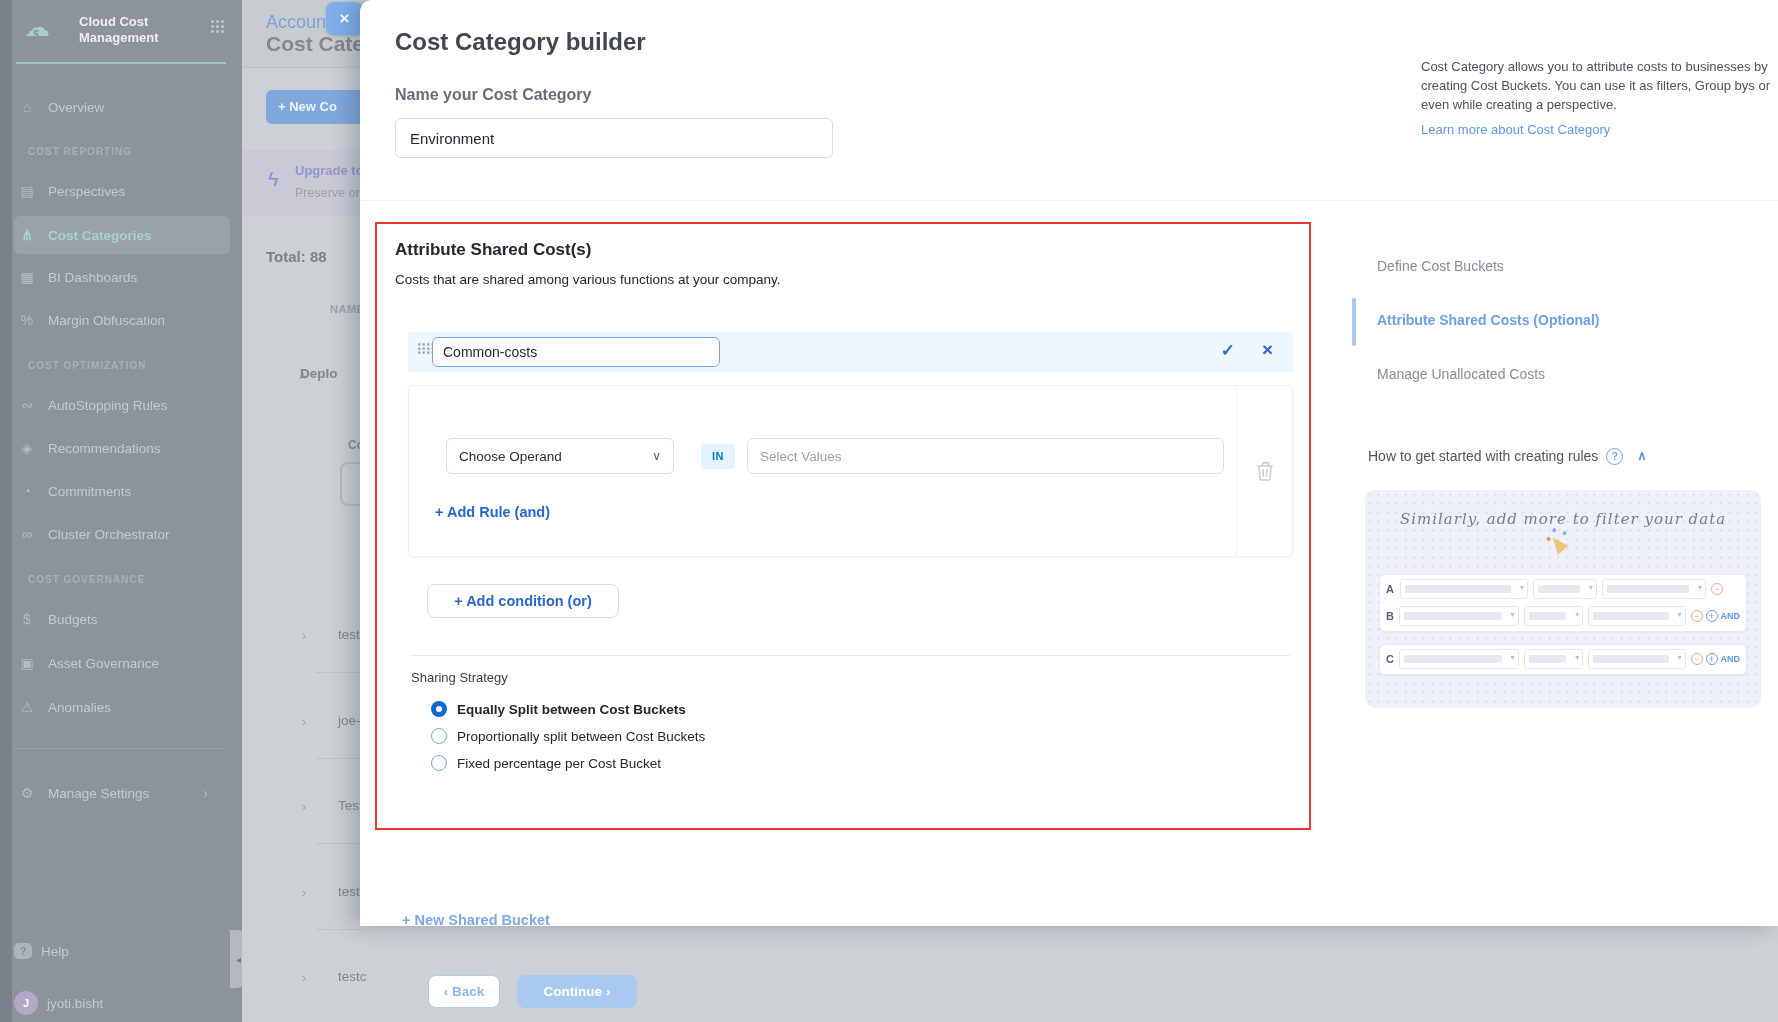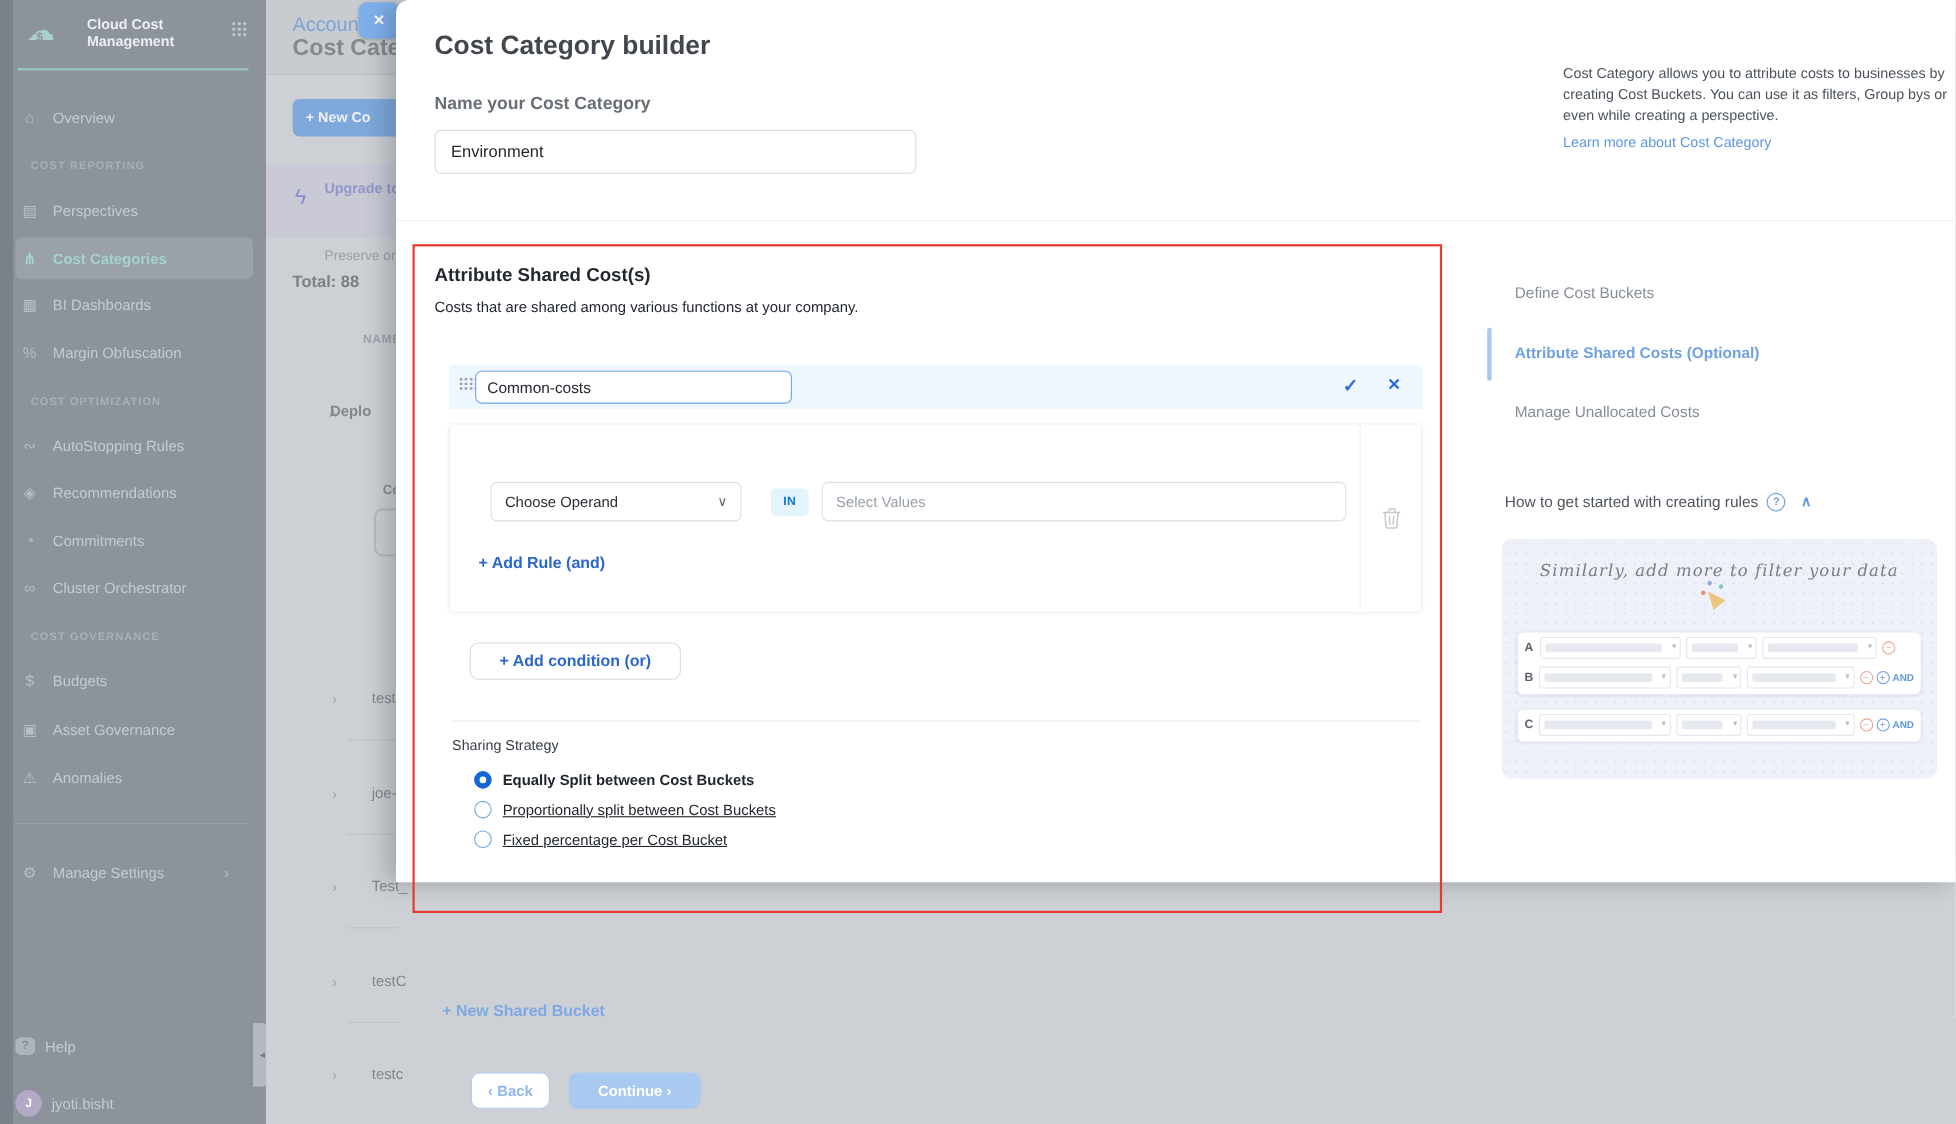--- a/index.html
+++ b/index.html
@@ -29,38 +29,38 @@
 
   
   .bg-page { position:absolute; left:242px; top:0; width:120px; height:1022px; background:#CDD0D4; }
   .bg-head { position:absolute; left:0; top:0; width:120px; height:68px; background:#C8CBCF; border-bottom:1px solid #BEC2C7; }
   .bg-crumb { position:absolute; left:24px; top:12px; font-size:18px; color:#7CA3D8; white-space:nowrap; }
   .bg-title { position:absolute; left:24px; top:32px; font-size:21px; font-weight:bold; color:#85888D; white-space:nowrap; }
   .bg-newbtn { position:absolute; left:24px; top:90px; width:110px; height:34px; background:#7FA9DC; border-radius:6px; color:#EEF2F7; font-size:13px; font-weight:bold; line-height:34px; padding-left:12px; white-space:nowrap; }
   .bg-banner { position:absolute; left:0; top:150px; width:120px; height:66px; background:#C9CAD6; }
   .bg-banner .bolt { position:absolute; left:26px; top:18px; font-size:20px; color:#8A8FD0; }
   .bg-banner .btitle { position:absolute; left:53px; top:13px; font-size:13px; font-weight:bold; color:#9296CC; white-space:nowrap; }
-  .bg-banner .bsub { position:absolute; left:53px; top:36px; font-size:12.5px; color:#9CA0A8; white-space:nowrap;margin-top:39px; }
+  .bg-banner .bsub { position:absolute; left:53px; top:36px; font-size:12.5px; color:#9CA0A8; white-space:nowrap; }
   .bg-total { position:absolute; left:24px; top:248px; font-size:15px; font-weight:bold; color:#7D8187; white-space:nowrap; }
   .bg-colname { position:absolute; left:88px; top:303px; font-size:11px; font-weight:bold; letter-spacing:.5px; color:#9DA2A9; }
   .bg-grouprow { position:absolute; left:58px; top:366px; font-size:13.5px; font-weight:bold; color:#83878D; }
   .bg-groupchev { position:absolute; left:56px; top:368px; font-size:12px; color:#9AA0A7; }
   .bg-grouprow, .bg-groupchev { white-space:nowrap; }
   .bg-sublabel { position:absolute; left:106px; top:438px; font-size:12px; font-weight:bold; color:#8A8E94; }
   .bg-partialbox { position:absolute; left:98px; top:462px; width:40px; height:44px; border:2px solid #B6BAC0; border-radius:8px; }
   .bg-row { position:absolute; left:0; width:120px; height:30px; }
   .bg-row .rchev { position:absolute; left:60px; top:2px; font-size:13px; color:#9EA3AA; }
   .bg-row .rlabel { position:absolute; left:96px; top:1px; font-size:13.5px; color:#83878D; white-space:nowrap; }
   .bg-rowdiv { position:absolute; left:74px; width:46px; height:1px; background:#BFC3C8; }
 
   
   .close-btn { position:absolute; left:326px; top:2px; width:37px; height:33px; background:#7FB0EC; border:none; border-radius:8px; color:#FFFFFF; font-size:17px; font-weight:bold; cursor:pointer; box-shadow:0 1px 3px rgba(50,60,80,.25); }
 
   
-  .modal { position:absolute; left:360px; top:0; width:1418px; height:802px; background:#FFFFFF; border-top-left-radius:12px; box-shadow:-8px 0 22px rgba(40,50,70,.28); }
+  .modal { position:absolute; left:360px; top:0; width:1418px; height:926px; background:#FFFFFF; border-top-left-radius:12px; box-shadow:-8px 0 22px rgba(40,50,70,.28); }
   .m-title { position:absolute; left:35px; top:28px; font-size:24px; font-weight:bold; color:#42474F; }
   .m-name-label { position:absolute; left:35px; top:86px; font-size:16px; font-weight:bold; color:#686E76; }
   .m-name-input { position:absolute; left:35px; top:118px; width:438px; height:40px; border:1px solid #D9DBE5; border-radius:6px; padding:0 14px; font-size:15px; color:#23282E; font-family:"Liberation Sans", sans-serif; background:#fff; }
   .m-info { position:absolute; left:1061px; top:58px; width:352px; font-size:13px; color:#4B525C; line-height:1.45; }
   .m-info-link { position:absolute; left:1061px; top:122px; font-size:13px; color:#5E97E0; cursor:pointer; }
   .m-divider { position:absolute; left:0; top:200px; width:1418px; height:1px; background:#ECEEF1; }
 
   .red-rect { position:absolute; left:15px; top:222px; width:936px; height:608px; border:2px solid #E8392E; pointer-events:none; }
 
   .s-title { position:absolute; left:35px; top:240px; font-size:17px; font-weight:bold; color:#23282E; }
@@ -82,21 +82,21 @@
   .add-rule { position:absolute; left:26px; top:118px; font-size:14.5px; font-weight:bold; color:#2A66CC; cursor:pointer; }
 
   .add-cond { position:absolute; left:67px; top:584px; width:192px; height:34px; background:#fff; border:1px solid #D8DAE4; border-radius:8px; color:#2A66CC; font-size:14.5px; font-weight:bold; cursor:pointer; font-family:"Liberation Sans", sans-serif; }
   .m-divider2 { position:absolute; left:50px; top:655px; width:880px; height:1px; background:#E8EAEE; }
   .share-label { position:absolute; left:51px; top:670px; font-size:13px; color:#3A4048; }
   .radio-row { position:absolute; left:51px; display:flex; align-items:center; cursor:pointer;padding-left:20px; }
   .radio { width:16px; height:16px; border-radius:50%; border:1.5px solid #74A7E2; background:#fff; flex:none; }
   .radio.checked { border:none; background:#1468D2; position:relative; }
   .radio.checked::after { content:""; position:absolute; left:5px; top:5px; width:6px; height:6px; background:#fff; border-radius:50%; }
   .radio-row span.lbl { margin-left:10px; font-size:13.5px; font-weight:bold; color:#22272E; }
-  .radio-row.plain span.lbl { font-weight:normal;text-decoration:underline; }
+  .radio-row.plain span.lbl { font-weight:normal; }
 
   .new-bucket { position:absolute; left:42px; top:912px; font-size:14.5px; font-weight:bold; color:#7FA9E4; cursor:pointer; }
   .btn-back { position:absolute; left:68px; top:975px; width:72px; height:33px; background:#fff; border:1.5px solid #AECDF0; border-radius:8px; color:#8FB7EA; font-size:13.5px; font-weight:bold; cursor:pointer; font-family:"Liberation Sans", sans-serif; }
   .btn-continue { position:absolute; left:157px; top:975px; width:120px; height:33px; background:#A9C9F0; border:none; border-radius:8px; color:#FFFFFF; font-size:13.5px; font-weight:bold; cursor:pointer; font-family:"Liberation Sans", sans-serif; }
 
   
   .step { position:absolute; left:1017px; font-size:14px; color:#868D97; cursor:pointer; }
   .step.active { color:#6FA0E2; font-weight:bold; }
   .step-bar { position:absolute; left:992px; top:298px; width:4px; height:48px; background:#A6C8F2; border-radius:2px; }
   .howto { position:absolute; left:1008px; top:448px; font-size:14px; color:#4E555F; display:flex; align-items:flex-start; }

